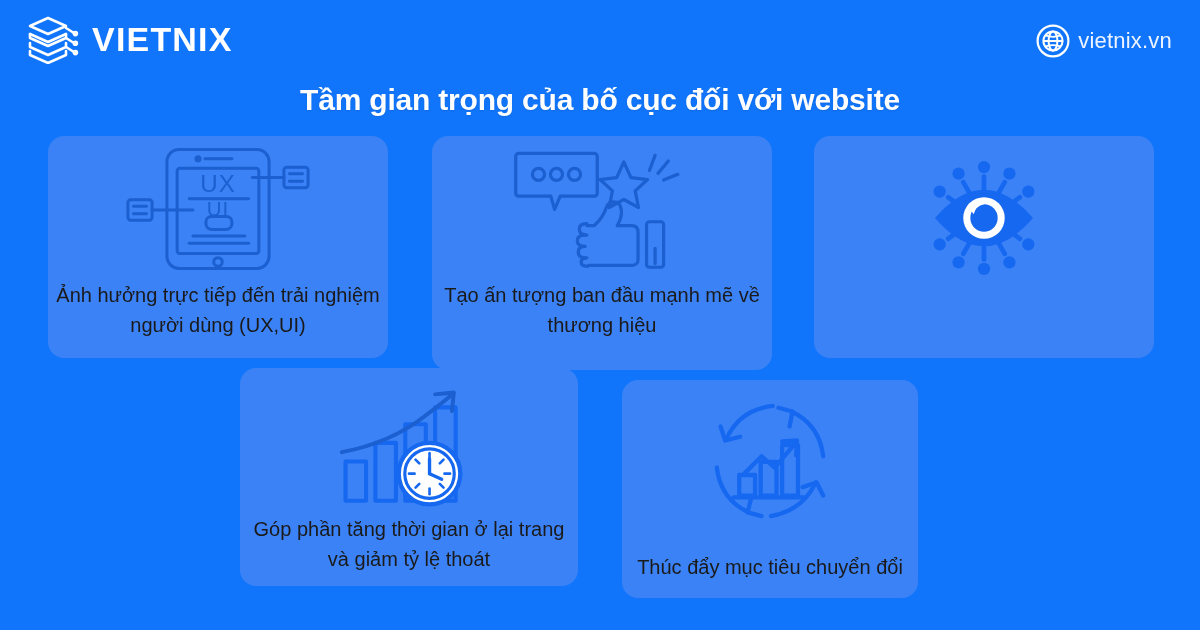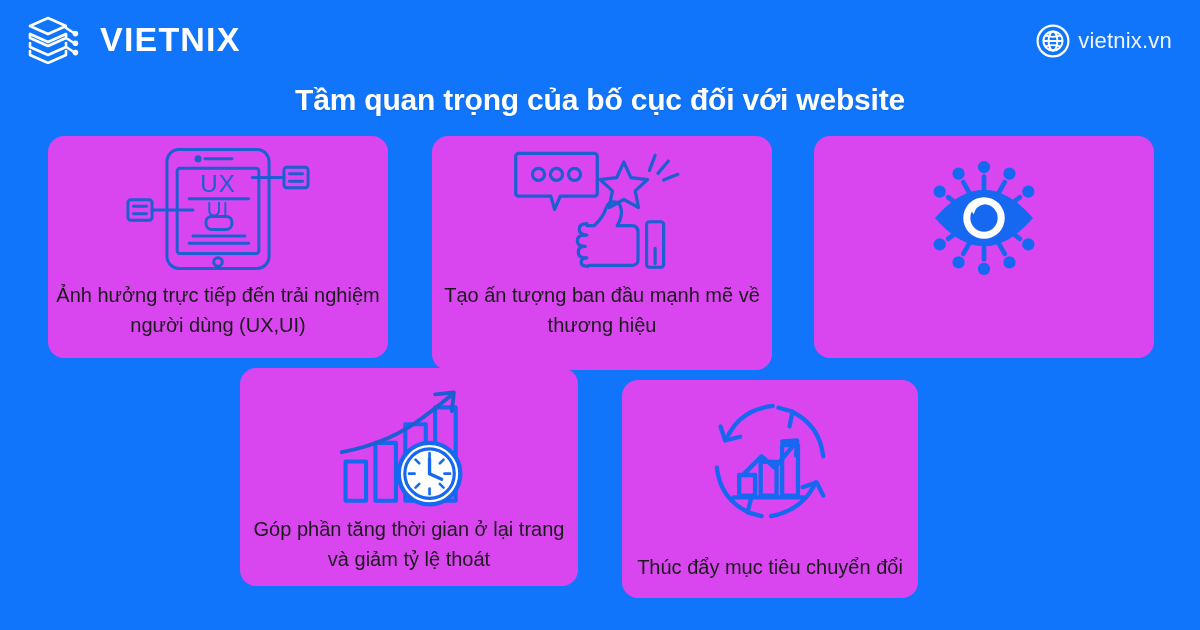--- a/index.html
+++ b/index.html
@@ -23,21 +23,21 @@
     width: 1200px;
     height: 78px;
   }
 
   .brand {
     position: absolute;
     left: 26px;
     top: 14px;
     display: flex;
     align-items: center;
-    gap: 20px;
+    gap: 12px;
   }
 
   .brand-mark { width: 54px; height: 50px; display: block; }
 
   .brand-name {
     color: #ffffff;
     font-size: 34px;
     font-weight: bold;
     letter-spacing: 1.2px;
     line-height: 1;
@@ -73,21 +73,21 @@
     font-size: 30px;
     font-weight: bold;
     letter-spacing: -0.2px;
     line-height: 40px;
     text-shadow: 0 1px 2px rgba(0,0,0,0.10);
   }
 
   
   .card {
     position: absolute;
-    background: #d946ef;
+    background: #3b82f6;
     border-radius: 16px;
     display: flex;
     flex-direction: column;
     align-items: center;
     justify-content: flex-start;
     overflow: hidden;
   }
 
   .card-icon {
     display: flex;
@@ -162,21 +162,21 @@
         <ellipse cx="17" cy="17" rx="4.4" ry="9.6" fill="none" stroke="#ffffff" stroke-width="2"></ellipse>
         <line x1="7.4" y1="17" x2="26.6" y2="17" stroke="#ffffff" stroke-width="2"></line>
         <path d="M9.2 11.4 Q17 14.2 24.8 11.4" fill="none" stroke="#ffffff" stroke-width="1.7"></path>
         <path d="M9.2 22.6 Q17 19.8 24.8 22.6" fill="none" stroke="#ffffff" stroke-width="1.7"></path>
       </svg>
     </span>
     <span class="site-url">vietnix.vn</span>
   </div>
 </div>
 
-<div class="page-title">Tầm quan trọng của bố cục đối với website</div>
+<div class="page-title">Tầm gian trọng của bố cục đối với website</div>
 
 <div class="card" id="card-1">
   <div class="card-icon">
     <svg viewBox="0 0 230 140" width="230" height="130" aria-hidden="true">
       <g fill="none" stroke="#1b5fd0" stroke-width="3.2" stroke-linecap="round" stroke-linejoin="round">
         <rect x="60" y="6" width="110" height="128" rx="13"></rect>
         <rect x="71" y="26" width="88" height="92" rx="3"></rect>
         <line x1="101" y1="16" x2="130" y2="16"></line>
         <circle cx="93.5" cy="16" r="2.2" fill="#1b5fd0"></circle>
         <circle cx="115" cy="127" r="4.6"></circle>

